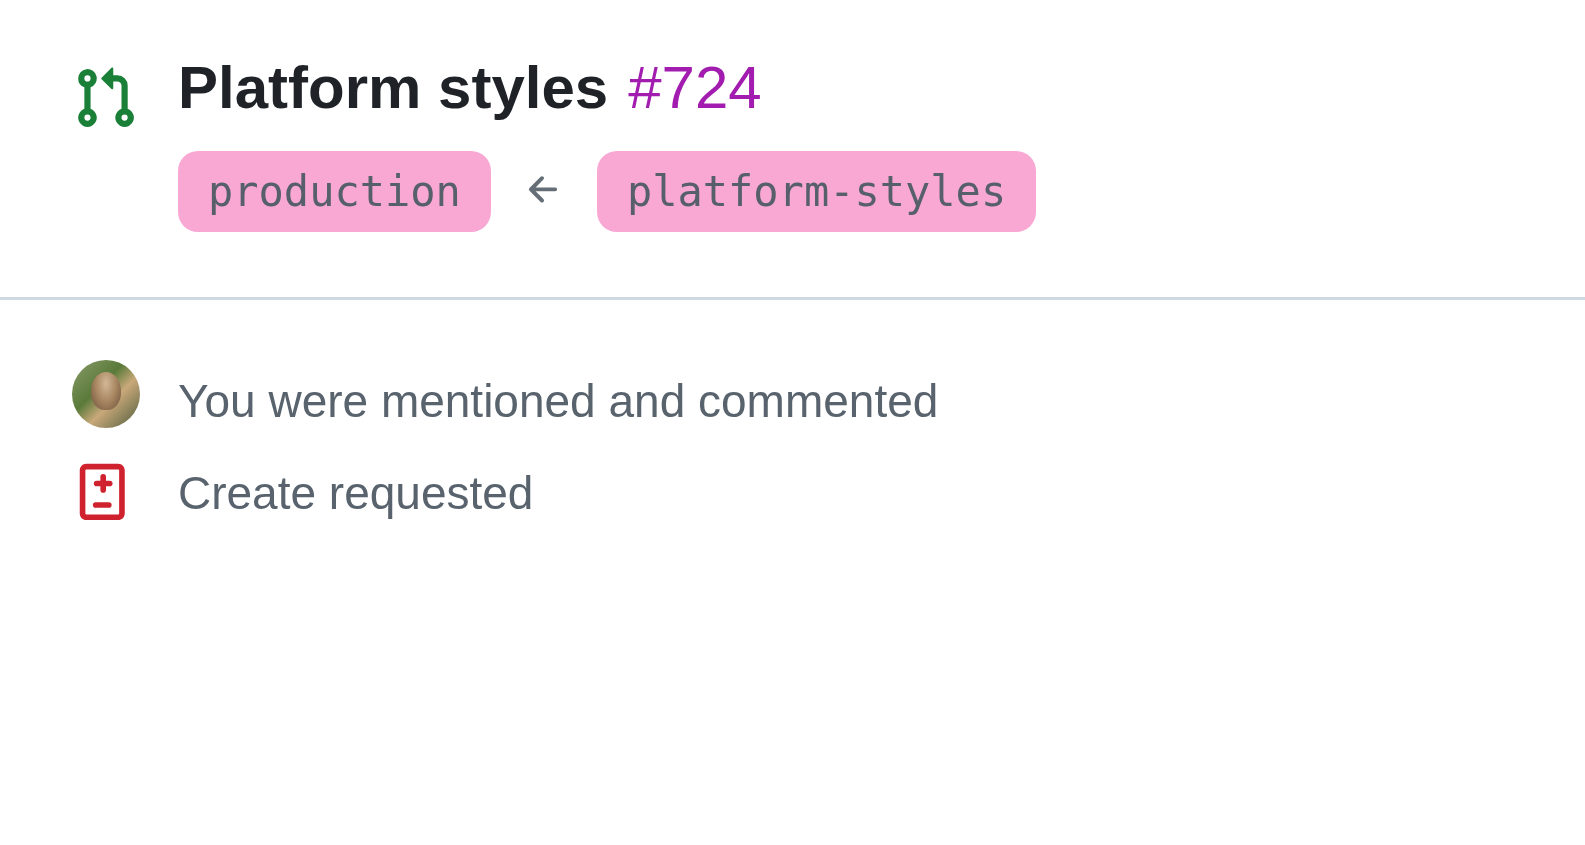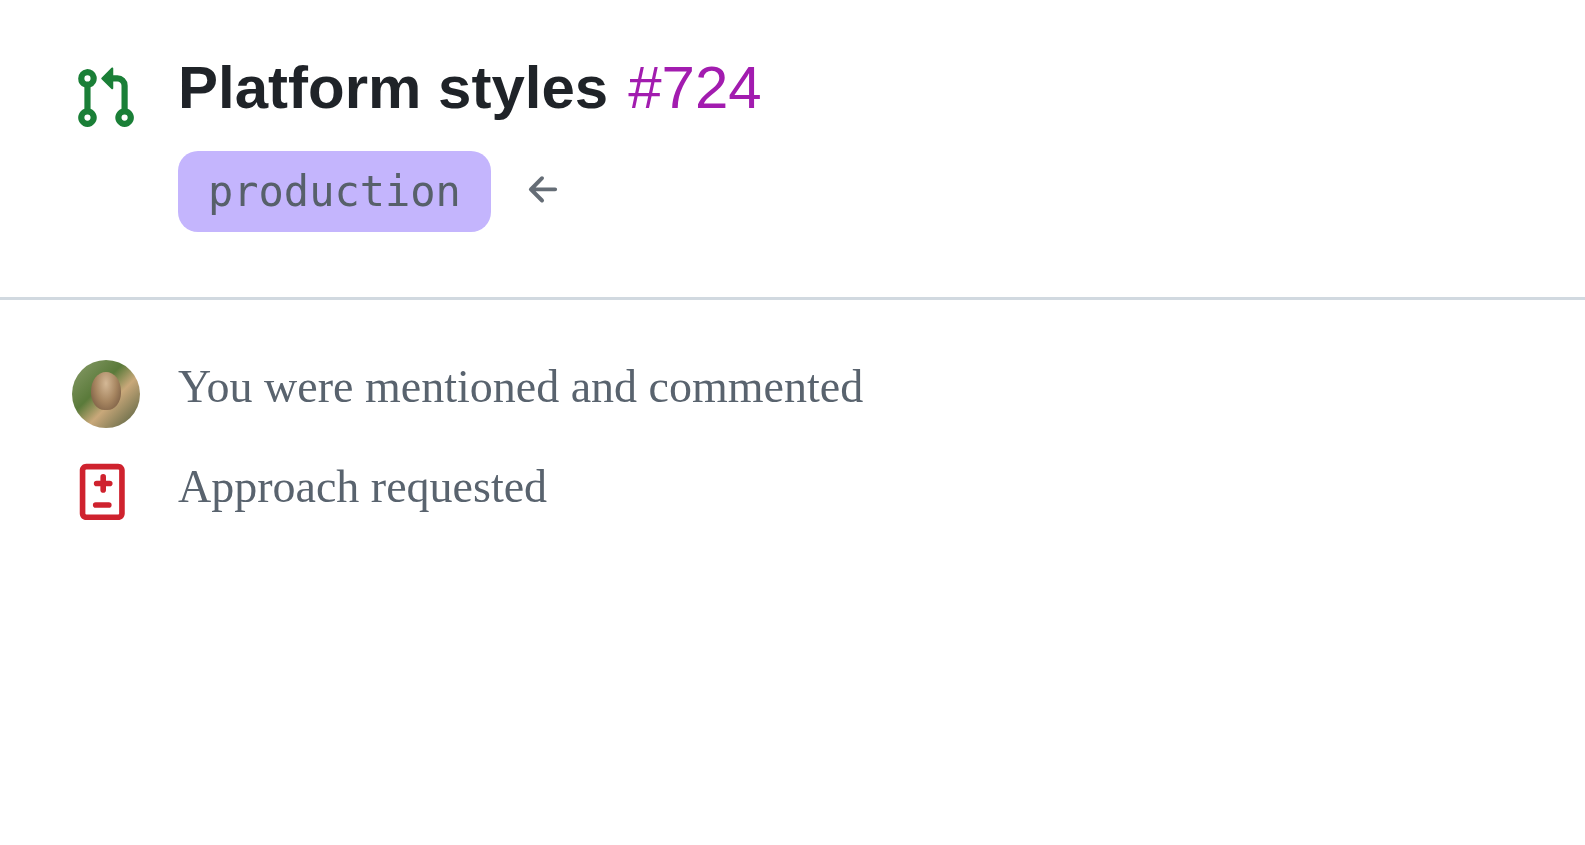--- a/index.html
+++ b/index.html
@@ -57,21 +57,21 @@
       margin-bottom: 60px;
       max-width: 1320px;
     }
     .branch-row {
       display: flex;
       align-items: center;
       gap: 32px;
       margin-bottom: 65px;
     }
     .branch-label {
-      background: #c4b5fd;
+      background: #f9a8d4;
       color: #57606a;
       font-family: ui-monospace, SFMono-Regular, "SF Mono", Menlo, Consolas, monospace;
       font-size: 42px;
       padding: 16px 30px;
       border-radius: 20px;
     }
     .arrow-icon {
       color: #57606a;
       flex-shrink: 0;
     }
@@ -80,24 +80,23 @@
       border-top: 3px solid #d1d9e0;
       margin-left: -72px;
       margin-right: -80px;
       margin-bottom: 60px;
     }
     .meta-section {
       padding-left: 0px;
     }
     .meta-row {
       display: flex;
-      align-items: flex-start;
+      align-items: flex-end;
       gap: 38px;
       margin-bottom: 32px;
-      font-family: Liberation Serif, serif;
     }
     .avatar {
       width: 68px;
       height: 68px;
       border-radius: 50%;
       flex-shrink: 0;
       overflow: hidden;
       background: linear-gradient(135deg, #8b9d6b 0%, #5a7a3a 40%, #c9a87a 60%, #4a5a3a 100%);
       position: relative;
     }
@@ -139,33 +138,34 @@
         <span class="pr-title">Platform styles</span>
         <span class="pr-number">#724</span>
       </div>
       <div class="branch-row">
         <span class="branch-label">production</span>
         <span class="arrow-icon">
           <svg width="42" height="42" viewBox="0 0 16 16" fill="#656d76">
             <path d="M7.78 12.53a.75.75 0 0 1-1.06 0L2.47 8.28a.75.75 0 0 1 0-1.06l4.25-4.25a.751.751 0 0 1 1.042.018.751.751 0 0 1 .018 1.042L4.81 7h7.44a.75.75 0 0 1 0 1.5H4.81l2.97 2.97a.75.75 0 0 1 0 1.06Z"></path>
           </svg>
         </span>
+        <span class="branch-label">platform-styles</span>
       </div>
     </div>
   </div>
 
   <hr class="divider">
 
   <div class="meta-section">
     <div class="meta-row">
       <div class="avatar"></div>
       <span class="meta-text">You were mentioned and commented</span>
     </div>
     <div class="meta-row">
       <div class="meta-icon-wrapper">
         <svg width="60" height="60" viewBox="0 0 16 16" fill="#cf222e">
           <path d="M2.75 1h8.5c.966 0 1.75.784 1.75 1.75v11.5c0 .966-.784 1.75-1.75 1.75h-8.5C1.784 16 1 15.216 1 14.25V2.75C1 1.784 1.784 1 2.75 1Zm0 1.5a.25.25 0 0 0-.25.25v11.5c0 .138.112.25.25.25h8.5a.25.25 0 0 0 .25-.25V2.75a.25.25 0 0 0-.25-.25h-8.5ZM8 4.5v1h1a.75.75 0 0 1 0 1.5H8v1a.75.75 0 1 1-1.5 0V7H5.5a.75.75 0 0 1 0-1.5h1v-1a.75.75 0 0 1 1.5 0Zm-2.75 6.75h3.5a.75.75 0 0 1 0 1.5h-3.5a.75.75 0 0 1 0-1.5Z"></path>
         </svg>
       </div>
-      <span class="meta-text">Approach requested</span>
+      <span class="meta-text">Create requested</span>
     </div>
   </div>
 </div>
 
 </body></html>

